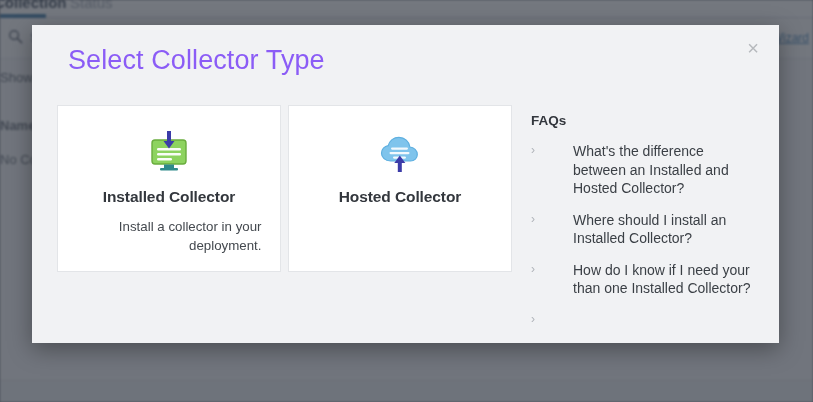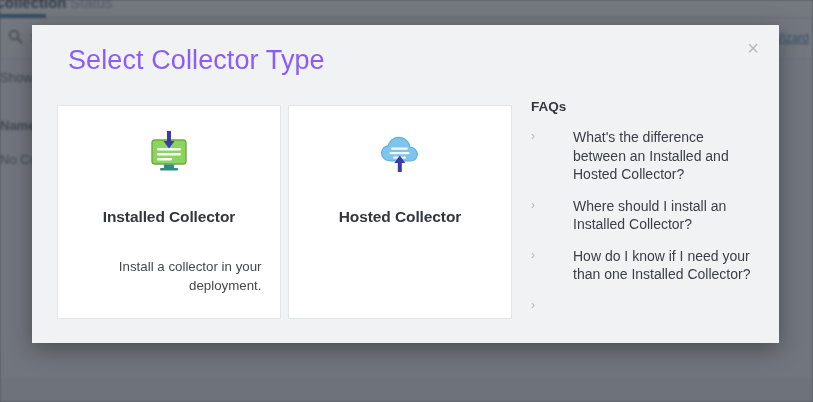--- a/index.html
+++ b/index.html
@@ -151,29 +151,28 @@
 
   
   #cards {
     position: absolute;
     left: 25px; top: 80px;
     display: flex;
     gap: 7px;
   }
   .card {
     width: 224px;
-    height: 214px;
+    height: 167px;
     background: #ffffff;
     border: 1px solid #e3e5e8;
     display: flex;
     flex-direction: column;
     align-items: center;
     cursor: pointer;
     padding-top: 22px;
-    gap: 20px;
   }
   .card-icon {
     width: 52px;
     height: 48px;
     display: flex;
     align-items: center;
     justify-content: center;
   }
   .card-title {
     margin-top: 12px;
@@ -187,21 +186,21 @@
     font-size: 13.3px;
     color: #44494f;
     text-align: right;
     line-height: 19px;
     width: 185px;
   }
 
   
   #faq {
     position: absolute;
-    left: 499px; top: 74px;
+    left: 499px; top: 88px;
     width: 225px;
   }
   #faq-heading {
     font-size: 13.5px;
     font-weight: 700;
     color: #33373d;
     margin-bottom: 14px;
   }
   .faq-item {
     display: flex;

